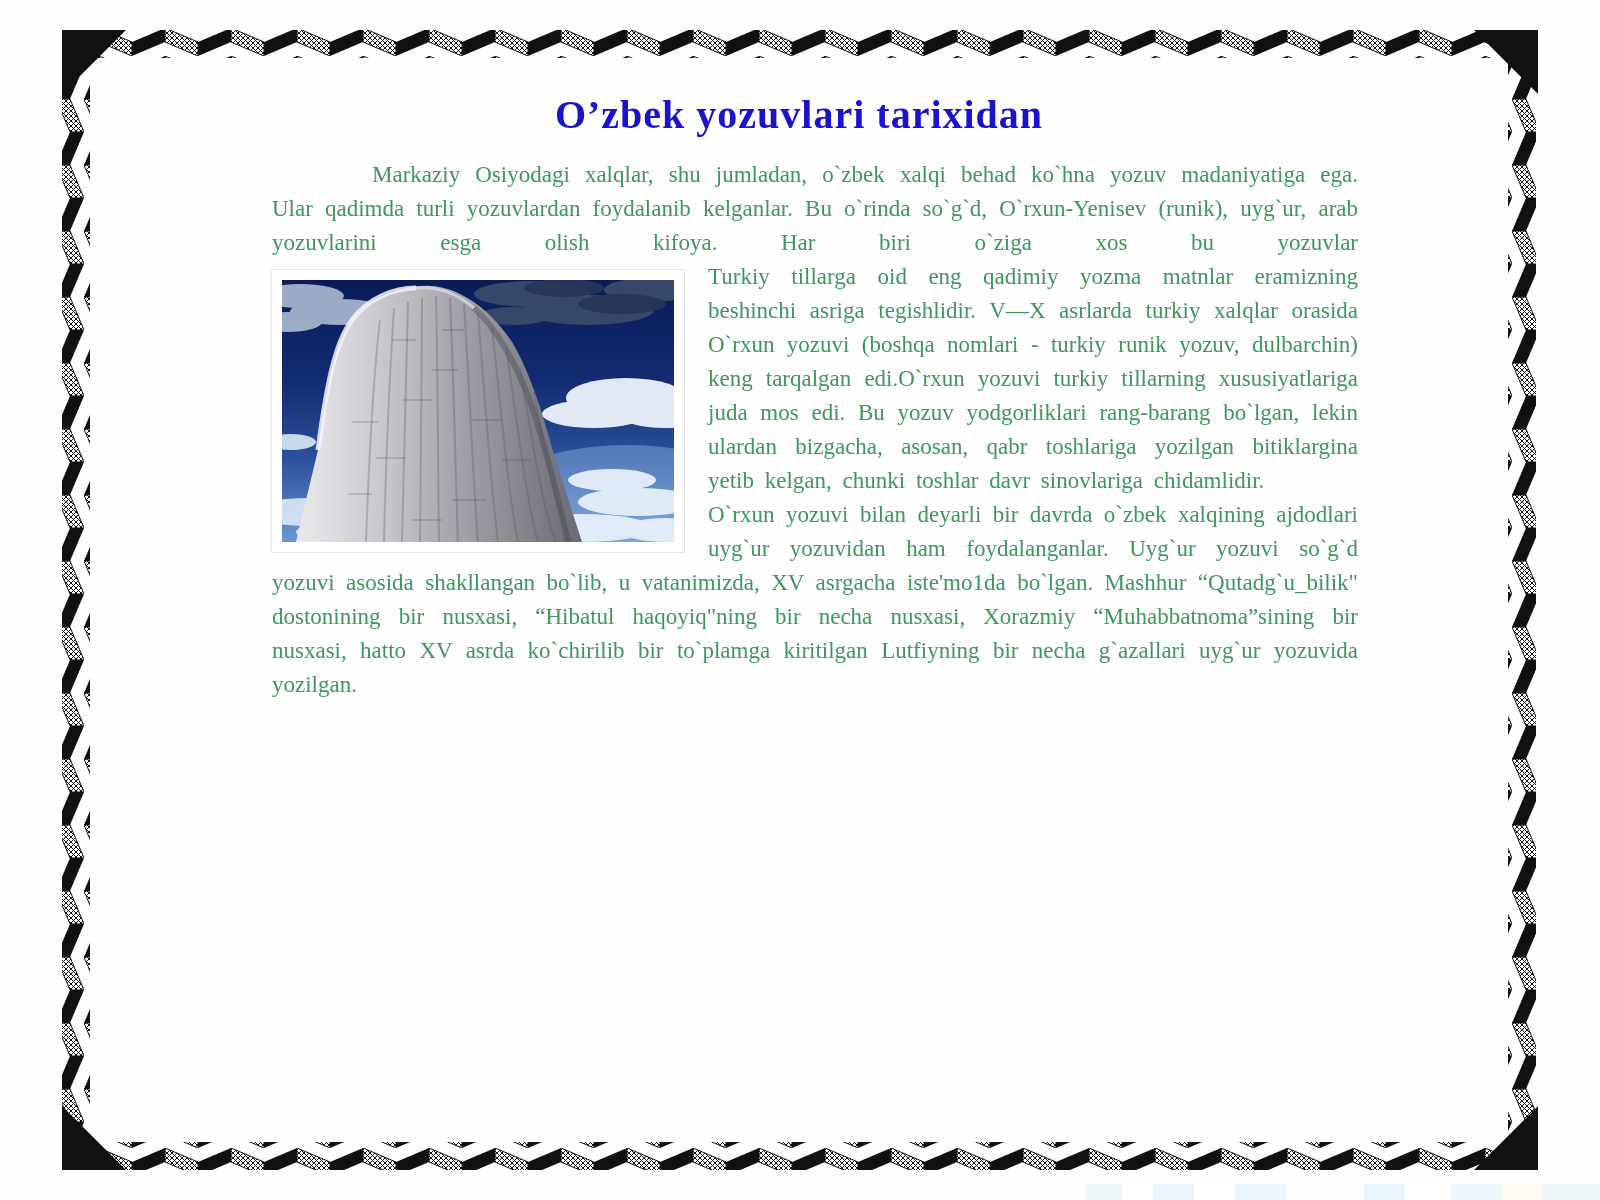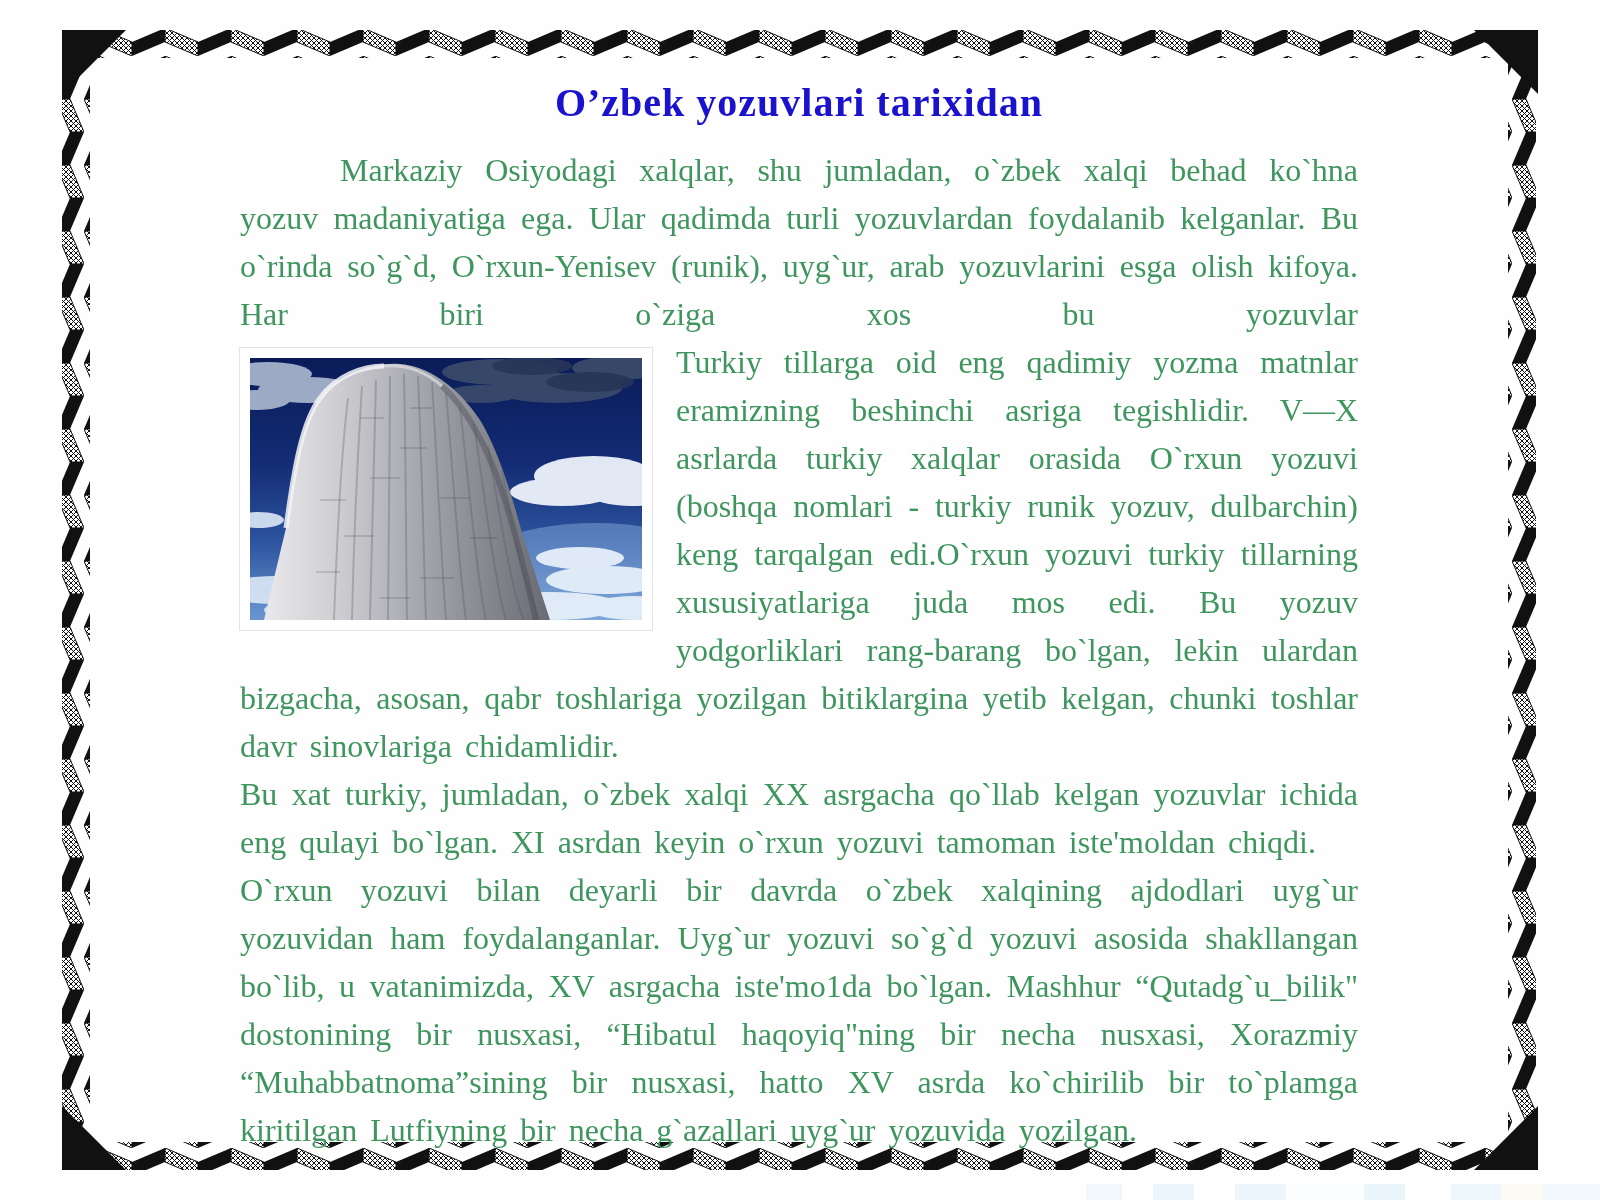--- a/index.html
+++ b/index.html
@@ -6,37 +6,38 @@
   body{
     width:1600px;height:1200px;
     background:#ffffff;
     font-family:"Liberation Serif", serif;
     overflow:hidden;
     position:relative;
   }
   .page{position:absolute;inset:0;background:#fffefe;}
   .border-svg{position:absolute;left:0;top:0;pointer-events:none;}
   .content{
-    position:absolute;left:240px;top:76px;width:1118px;
+    position:absolute;left:240px;top:88px;width:1118px;
   }
   h1.title{
     margin:4px 0 20px 0;
     text-align:center;
     color:var(--title,#1b12cd);
     font-size:40px;
     font-weight:bold;
     letter-spacing:1px;
     line-height:46px;
   }
   .article{
     color:var(--body,#3e965e);
-    font-size:32px;
-    line-height:48px;
+    font-size:23px;
+    line-height:34px;
     text-align:justify;
     word-spacing:5px;
+    margin-left:32px;
   }
   .article p{margin:0;}
   p.intro{
     text-indent:100px;
     text-align-last:justify;
   }
   .photo{
     float:left;
     width:412px;height:282px;
     margin:10px 24px 12px 0;
@@ -164,19 +165,18 @@
               <path d="M224,66 C236,150 246,230 256,262"></path>
               <path d="M238,88 C250,160 262,235 274,262"></path>
               <path d="M252,112 C264,180 278,240 290,262"></path>
             </g>
             <path d="M70,142 h26 M94,178 h30 M66,214 h24 M120,120 h30 M150,90 h26 M190,140 h30 M220,180 h28 M170,220 h34 M130,240 h30 M110,60 h24 M160,50 h22" stroke="#3f3f4a" stroke-width="2" opacity="0.18" fill="none"></path>
           </g>
         </svg>
       </div>
 
       <p>Turkiy tillarga oid eng qadimiy yozma matnlar eramizning beshinchi asriga tegishlidir. V—X asrlarda turkiy xalqlar orasida O`rxun yozuvi (boshqa nomlari - turkiy runik yozuv, dulbarchin) keng tarqalgan edi.O`rxun yozuvi turkiy tillarning xususiyatlariga juda mos edi. Bu yozuv yodgorliklari rang-barang bo`lgan, lekin ulardan bizgacha, asosan, qabr toshlariga yozilgan bitiklargina yetib kelgan, chunki toshlar davr sinovlariga chidamlidir.</p>
-      <p>Bu xat turkiy, jumladan, o`zbek xalqi XX asrgacha qo`llab kelgan yozuvlar ichida eng qulayi bo`lgan. XI asrdan keyin o`rxun yozuvi tamoman iste'moldan chiqdi.</p>
       <p>O`rxun yozuvi bilan deyarli bir davrda o`zbek xalqining ajdodlari uyg`ur yozuvidan ham foydalanganlar. Uyg`ur yozuvi so`g`d yozuvi asosida shakllangan bo`lib, u vatanimizda, XV asrgacha iste'mo1da bo`lgan. Mashhur “Qutadg`u_bilik" dostonining bir nusxasi, “Hibatul haqoyiq"ning bir necha nusxasi, Xorazmiy “Muhabbatnoma”sining bir nusxasi, hatto XV asrda ko`chirilib bir to`plamga kiritilgan Lutfiyning bir necha g`azallari uyg`ur yozuvida yozilgan.</p>
     </div>
   </div>
 
   <div class="bottom-strip"></div>
 </div>
 
 </body></html>

